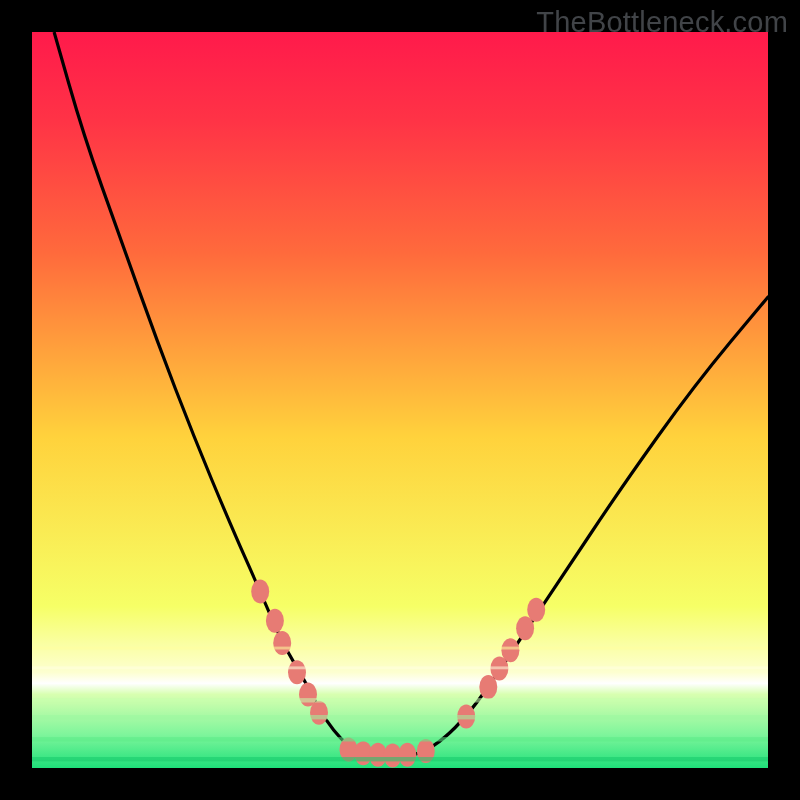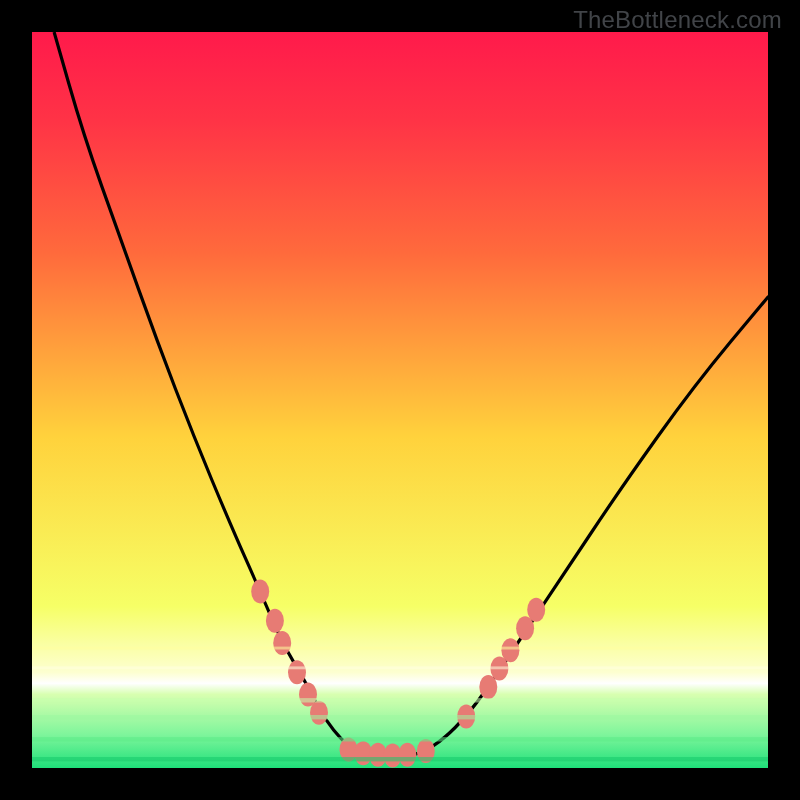--- a/index.html
+++ b/index.html
@@ -13,23 +13,23 @@
   .frame {
     position: absolute;
     left: 0;
     top: 0;
     width: 800px;
     height: 800px;
   }
   .watermark {
     position: absolute;
     top: 6px;
-    right: 18px;
+    right: 12px;
     font-family: Arial, Helvetica, sans-serif;
-    font-size: 24px;
+    font-size: 29px;
     color: #414448;
     letter-spacing: 0.2px;
     font-weight: 500;
   }
 </style>
 </head>
 <body>
 
 <svg class="frame" viewBox="0 0 800 800" xmlns="http://www.w3.org/2000/svg">
   <defs>

